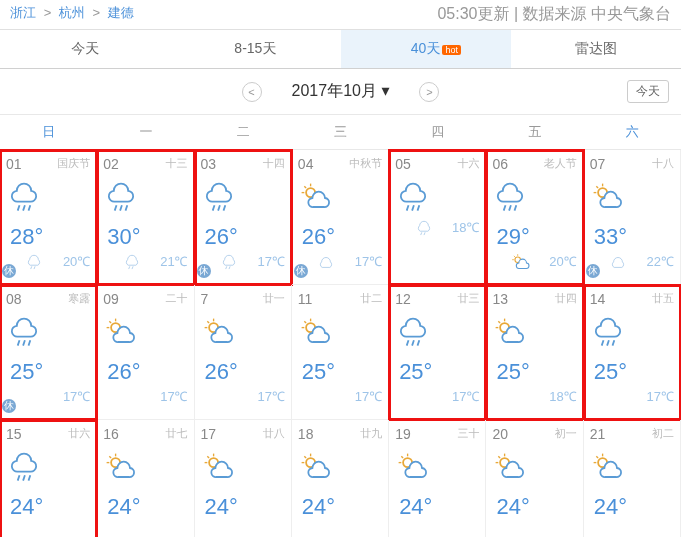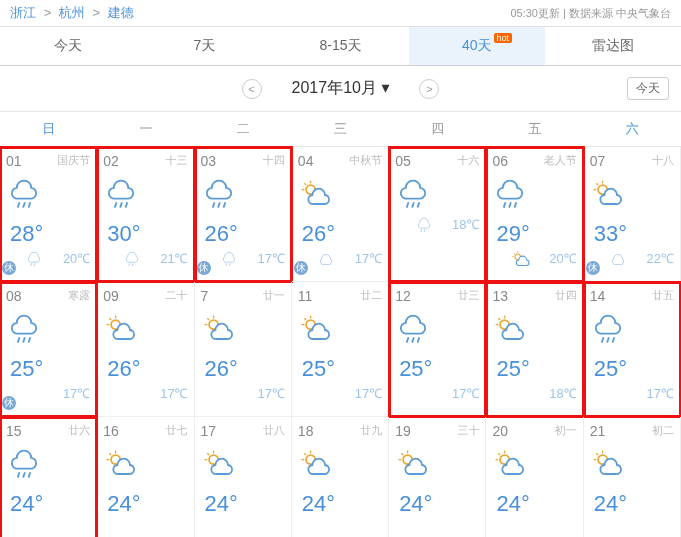--- a/index.html
+++ b/index.html
@@ -1,24 +1,24 @@
 <!DOCTYPE html>
 <html><head>
 <meta charset="utf-8">
 <style>
 *{margin:0;padding:0;box-sizing:border-box;font-family:"Microsoft YaHei",Arial,sans-serif}
 body{background:#fff;width:681px}
-.header{display:flex;justify-content:space-between;align-items:center;padding:4px 10px;font-size:13px;color:#666;border-bottom:1px solid #e0e0e0}
+.header{display:flex;justify-content:space-between;padding:4px 10px;font-size:13px;color:#666;border-bottom:1px solid #e0e0e0}
 .breadcrumb{color:#4a90d9}
 .breadcrumb span{color:#999;margin:0 4px}
-.meta{color:#999;font-size:11px}
+.meta{color:#999;font-size:16px}
 .tabs{display:flex;border-bottom:1px solid #d0d0d0}
 .tab{flex:1;text-align:center;padding:10px 0;font-size:14px;color:#666;cursor:pointer;position:relative}
 .tab.active{background:#eaf3fb;color:#4a90d9}
-.hot{position:absolute;background:#ff6600;color:#fff;font-size:9px;padding:0 3px;border-radius:2px;top:6px;margin-left:2px}
+.hot{position:absolute;background:#ff6600;color:#fff;font-size:9px;padding:0 3px;border-radius:2px;top:15px;margin-left:2px}
 .monthbar{display:flex;justify-content:center;align-items:center;padding:12px 0;position:relative;border-bottom:1px solid #e8e8e8}
 .monthbar .nav{width:20px;height:20px;border:1px solid #ccc;border-radius:50%;display:flex;align-items:center;justify-content:center;color:#999;margin:0 30px;cursor:pointer;font-size:11px}
 .monthbar .title{font-size:16px;color:#333}
 .today-btn{position:absolute;right:12px;border:1px solid #ccc;padding:2px 8px;font-size:12px;color:#666;border-radius:3px;cursor:pointer}
 .weekhead{display:flex;border-bottom:1px solid #e8e8e8}
 .weekhead div{flex:1;text-align:center;padding:8px 0;font-size:13px;color:#999}
 .weekhead div.weekend{color:#4a90d9}
 .grid{display:flex;flex-wrap:wrap}
 .cell{width:calc(100%/7);height:135px;border-right:1px solid #eee;border-bottom:1px solid #eee;padding:6px;position:relative}
 .cell.hi{outline:3px solid #e11;outline-offset:-2px}
@@ -45,21 +45,20 @@
   </div>
   <div class="meta">
     <span>05:30更新</span>
     <span>|</span>
     <span>数据来源 中央气象台</span>
   </div>
 </div>
 
 <div class="tabs" id="tabs">
     <div class="tab"><span>今天</span></div>
-    <div class="tab"><span>7天</span></div>
     <div class="tab"><span>8-15天</span></div>
     <div class="tab active"><span>40天</span><span class="hot">hot</span></div>
     <div class="tab"><span>雷达图</span></div>
   </div>
 
 <div class="monthbar">
   <div class="nav">&lt;</div>
   <div class="title">
     <span>2017年10月</span>
     <span>▾</span>

